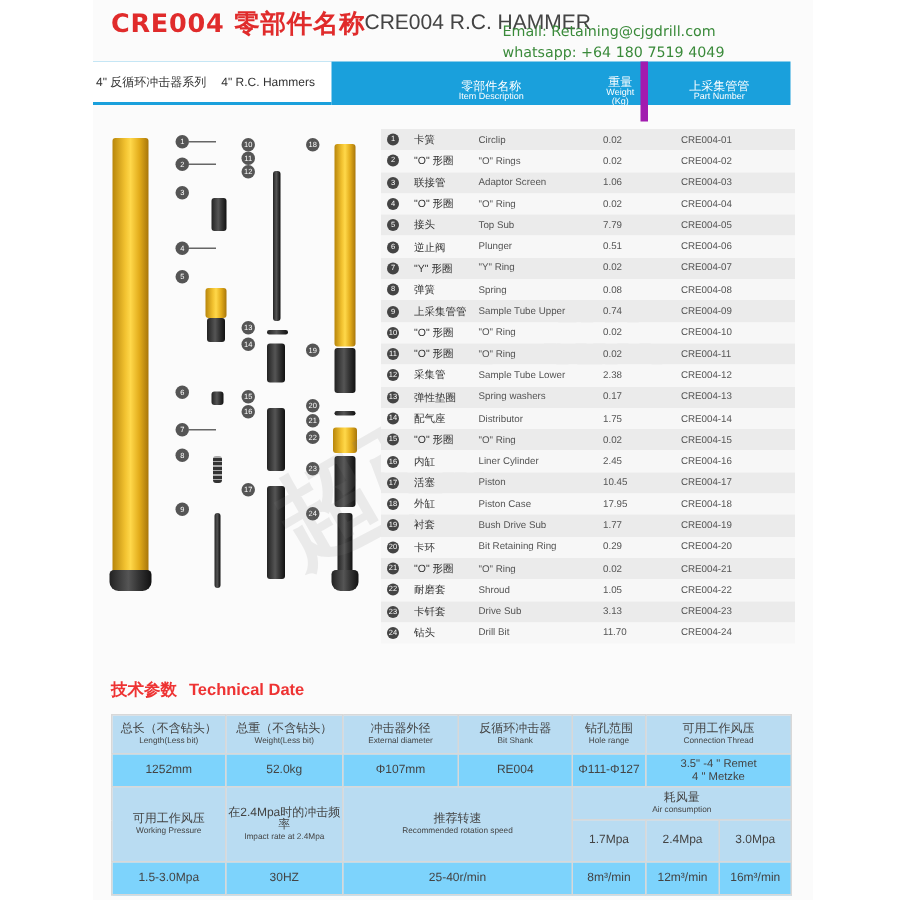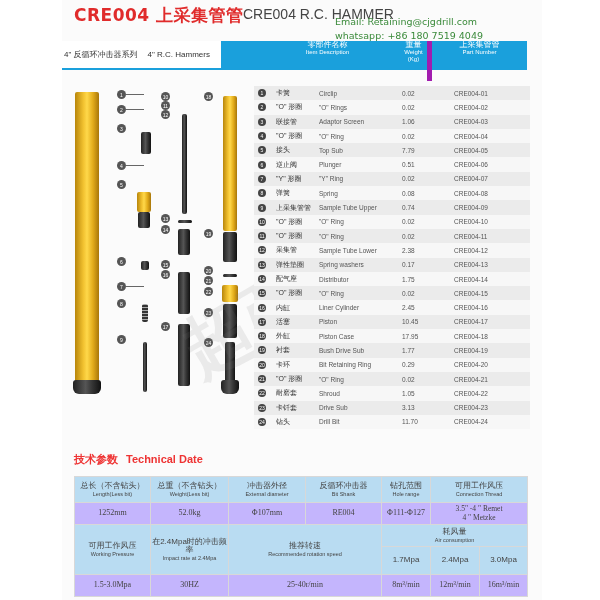--- a/index.html
+++ b/index.html
@@ -6,21 +6,21 @@
   body { width: 600px; height: 600px; background: #ffffff; font-family: "Liberation Sans", "DejaVu Sans", sans-serif; position: relative; overflow: hidden; color: #555; }
   .page { position: absolute; left: 62px; top: 0; width: 480px; height: 600px; background: #fbfbfb; }
   .title-cn-code { position: absolute; left: 74px; top: 4px; font-size: 17px; font-weight: bold; color: #e02b2b; letter-spacing: 0.5px; font-family: "DejaVu Sans", sans-serif; }
   .title-en { position: absolute; left: 243px; top: 6px; font-size: 14px; color: #444; font-family: "Liberation Sans", sans-serif; }
   .contact { position: absolute; left: 335px; font-size: 9.5px; color: #3a8a3a; font-family: "DejaVu Sans", sans-serif; }
   .contact.email { top: 16px; }
   .contact.wa { top: 30px; }
 
   .header-bar { position: absolute; left: 62px; top: 41px; width: 465px; height: 29px; background: #1aa0dc; }
   .header-left { position: absolute; left: 62px; top: 41px; width: 159px; height: 29px; background: #fff; border-bottom: 2px solid #1aa0dc; display: flex; align-items: center; padding-left: 2px; gap: 10px; font-size: 8px; color: #333; }
-  .hcol { position: absolute; top: 41px; height: 40px; color: #fff; text-align: center; display: flex; flex-direction: column; justify-content: flex-start; line-height: 1.05; }
+  .hcol { position: absolute; top: 41px; height: 40px; color: #fff; text-align: center; display: flex; flex-direction: column; justify-content: center; line-height: 1.05; }
   .hcol .cn { font-size: 8px; }
   .hcol .en { font-size: 6px; }
   .hcol.desc { left: 255px; width: 145px; }
   .hcol.wt { left: 400px; width: 32px; border-right: 5px solid #a21caf; }
   .hcol.pn { left: 432px; width: 95px; }
 
   .parts { position: absolute; left: 254px; top: 86px; width: 276px; }
   .prow { height: 14.3px; display: flex; align-items: center; font-size: 6.5px; color: #555; }
   .prow:nth-child(odd) { background: #ebebeb; }
   .prow:nth-child(even) { background: #f7f7f7; }
@@ -37,31 +37,31 @@
   .leader { position: absolute; height: 1px; background: #666; }
   .watermark { position: absolute; left: 170px; top: 240px; font-size: 70px; color: rgba(120,120,120,0.13); transform: rotate(-30deg); font-weight: bold; pointer-events: none; font-family: "DejaVu Sans", sans-serif; }
 
   .tech-title { position: absolute; left: 74px; top: 452px; font-size: 11px; color: #e33; font-weight: bold; font-family: "DejaVu Sans", sans-serif; }
   .tech-title .en { font-family: "Liberation Sans", sans-serif; margin-left: 8px; }
   table.tech { position: absolute; left: 74px; top: 476px; width: 453px; border-collapse: collapse; table-layout: fixed; padding-left: 38px; }
   table.tech td { border: 1px solid #d8d8d8; text-align: center; vertical-align: middle; font-size: 8px; color: #444; line-height: 1.1; padding: 0 1px; }
   table.tech td.h { background: #b9dcf2; color: #444; }
   table.tech td.h .cn { font-size: 8px; display: block; }
   table.tech td.h .en { font-size: 5.5px; display: block; }
-  table.tech td.v { background: #c4b5fd; font-family: Liberation Serif, serif; }
+  table.tech td.v { background: #7dd3fc; }
 </style>
 </head>
 <body>
 
 <div class="page"></div>
 
-<div class="title-cn-code">CRE004   上采集管管</div>
+<div class="title-cn-code">CRE004   零部件名称</div>
 <div class="title-en">CRE004 R.C. HAMMER</div>
 <div class="contact email">Email: Retaining@cjgdrill.com</div>
-<div class="contact wa">whatsapp: +86 180 7519 4049</div>
+<div class="contact wa">whatsapp: +64 180 7519 4049</div>
 
 <div class="header-bar"></div>
 <div class="header-left">
   <span>4" 反循环冲击器系列</span>
   <span>4" R.C. Hammers</span>
 </div>
 <div class="hcol desc">
   <span class="cn">零部件名称</span>
   <span class="en">Item Description</span>
 </div>

